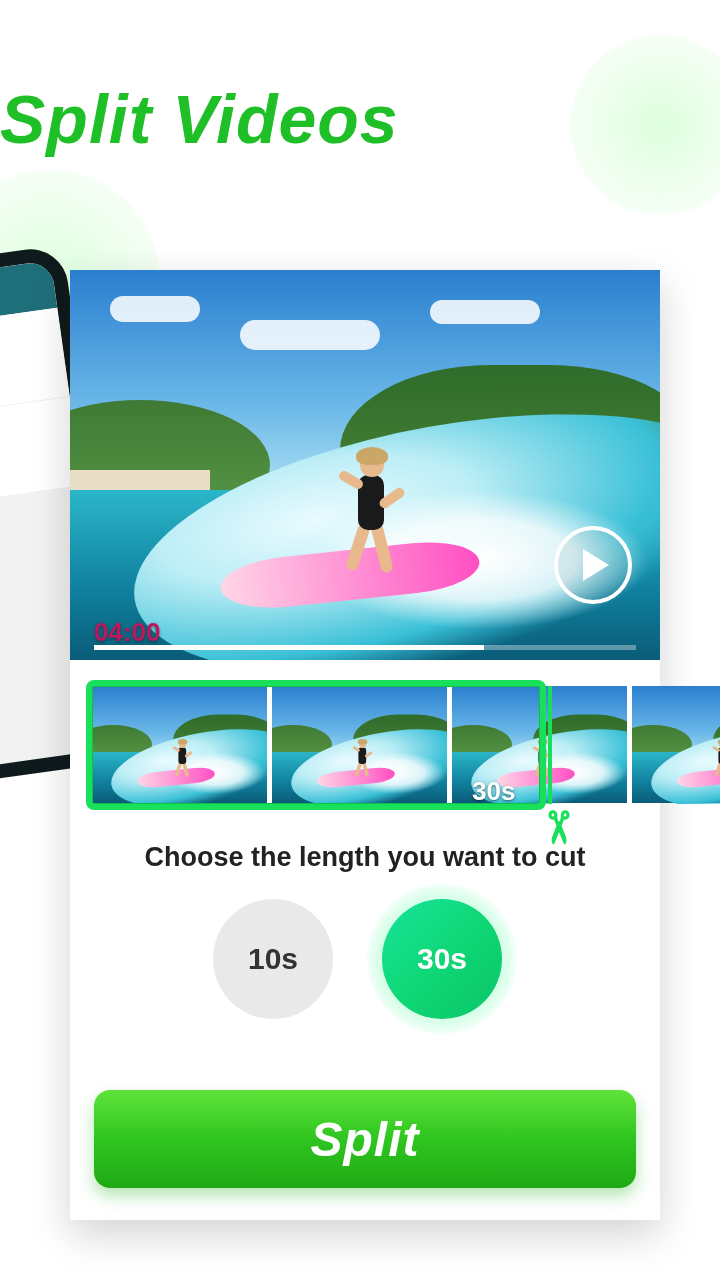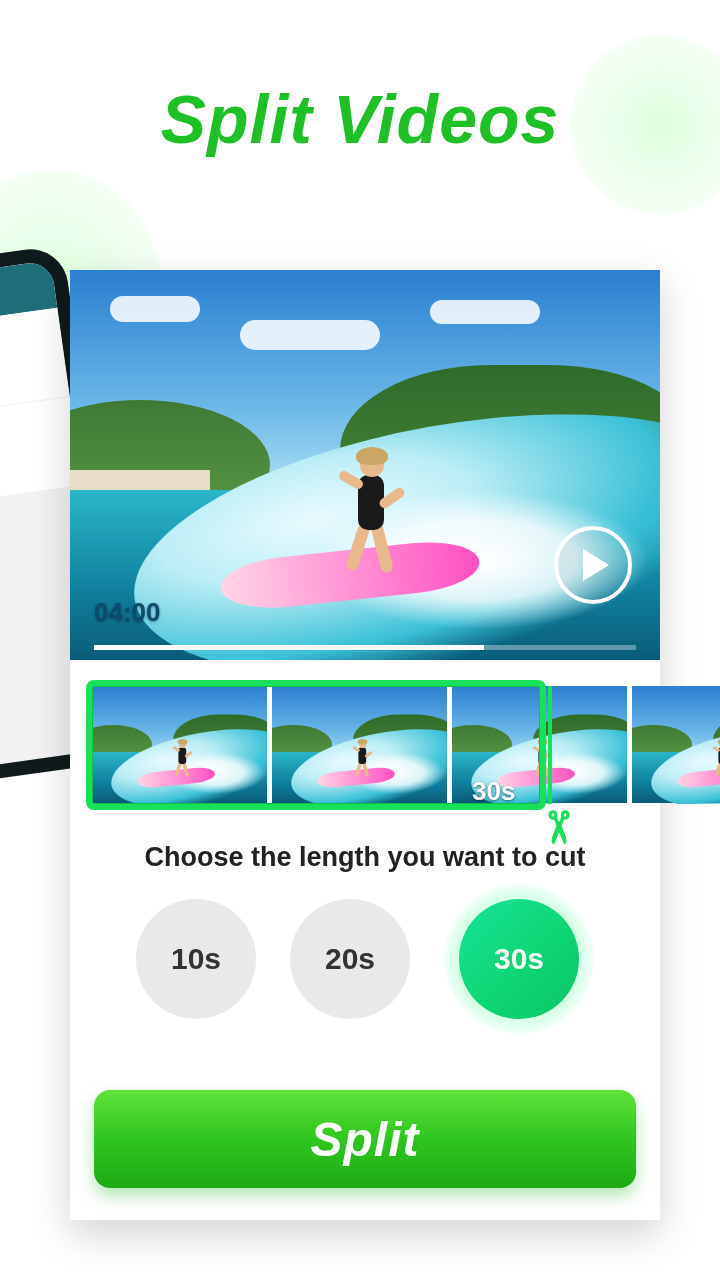--- a/index.html
+++ b/index.html
@@ -5,21 +5,21 @@
   * { margin: 0; padding: 0; box-sizing: border-box; }
   html, body { width: 720px; height: 1280px; font-family: -apple-system, BlinkMacSystemFont, "Segoe UI", Arial, sans-serif; overflow: hidden; background: #fff; }
   body { position: relative; }
 
   
   .deco-circle { position:absolute; border-radius:50%; background: radial-gradient(circle, rgba(200,255,200,0.6), rgba(200,255,200,0)); }
   .deco1 { width:180px; height:180px; top:35px; right:-30px; }
   .deco2 { width:220px; height:220px; top:170px; left:-60px; }
 
   .main-title {
-    position:absolute; top:80px; left:0; right:0; text-align:center;
+    position:absolute; top:80px; left:0; right:0; 
     font-size:68px; font-weight:900; color:#1fbf27; font-style:italic;
     letter-spacing:1px;
   }
 
   
   .phone-bg {
     position:absolute; top:260px; left:-160px; width:260px; height:520px;
     background:#0f1a1c; border-radius:38px; transform:rotate(-8deg);
     padding:14px;
   }
@@ -68,21 +68,21 @@
   .surfer .legR{position:absolute; left:56px; top:78px; width:12px; height:50px; background:#e7b98d; border-radius:6px; transform:rotate(-14deg);}
 
   .play-btn {
     position:absolute; right:28px; bottom:56px; width:78px; height:78px;
     border:4px solid #fff; border-radius:50%; display:flex; align-items:center; justify-content:center;
     background:rgba(0,0,0,0.05); cursor:pointer;
   }
   .play-btn .tri { width:0; height:0; border-left:26px solid #fff; border-top:16px solid transparent; border-bottom:16px solid transparent; margin-left:6px;}
 
   .video-time {
-    position:absolute; left:24px; bottom:32px; color:#0c4a6e; font-weight:700; font-size:26px;
+    position:absolute; left:24px; bottom:12px; color:#be185d; font-weight:700; font-size:26px;
     text-shadow:0 1px 3px rgba(0,0,0,0.4);
   }
   .progress {
     position:absolute; left:24px; right:24px; bottom:10px; height:5px; background:rgba(255,255,255,0.35);
   }
   .progress .bar { height:100%; width:72%; background:#fff; }
 
   
   .strip-wrap { position:absolute; top:410px; left:16px; right:-60px; height:140px; }
   .strip-sel {
@@ -275,20 +275,19 @@
     <div class="strip-sel"></div>
     <div class="cut-line"></div>
     <div class="sel-label">30s</div>
     <div class="scissors">✂</div>
   </div>
 
   <div class="prompt">Choose the length you want to cut</div>
 
   <div class="options">
     <div class="opt">10s</div>
-    <div class="opt">20s</div>
     <div class="opt sel-outer">
       <div class="inner">30s</div>
     </div>
   </div>
 
   <div class="split-btn">Split</div>
 </div>
 
 </body></html>

